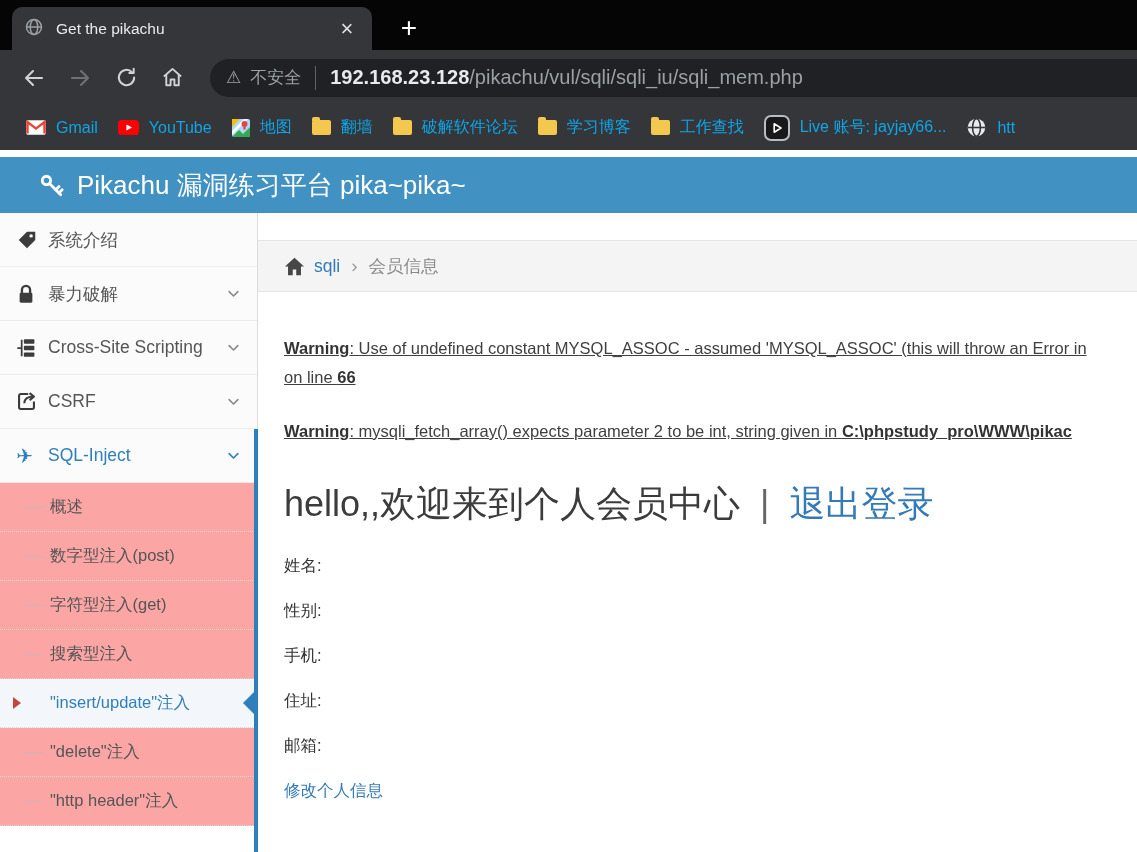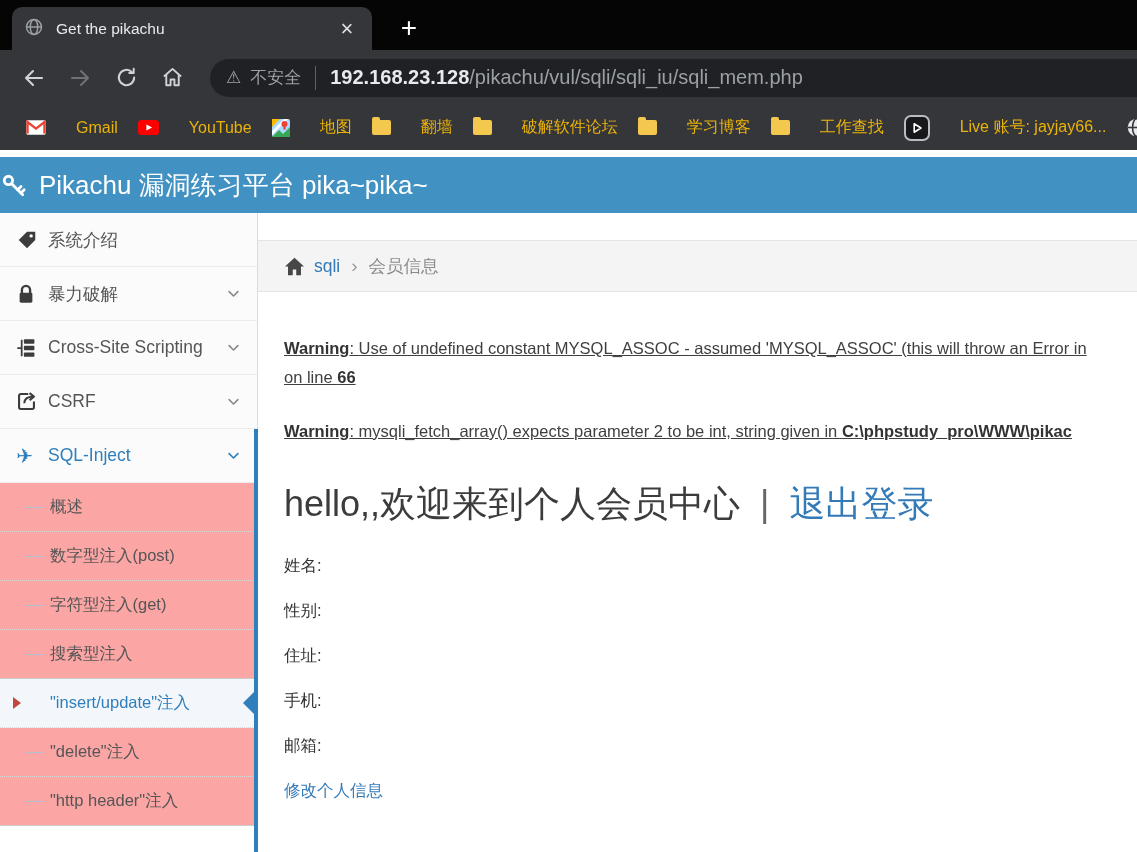--- a/index.html
+++ b/index.html
@@ -20,32 +20,32 @@
   .urlbar { flex:1; height:38px; background:#202124; border-radius:19px 0 0 19px; margin-left:12px;
             display:flex; align-items:center; padding-left:16px; overflow:hidden; }
   .warn-tri { color:#9aa0a6; font-size:17px; }
   .sec-text { color:#9aa0a6; font-size:17px; margin-left:9px; white-space:nowrap; }
   .url-div { width:1px; height:24px; background:#5f6368; margin:0 14px; }
   .url { font-size:20px; white-space:nowrap; }
   .url .domain { color:#e8eaed; font-weight:bold; }
   .url .path { color:#9aa0a6; }
 
   .bookmarks { height:45px; background:#35363a; display:flex; align-items:center; padding-left:16px; overflow:hidden; }
-  .bm { display:flex; align-items:center; padding:0 10px; height:32px; border-radius:6px; color:#eab308;
-        font-size:16px; white-space:nowrap; cursor:pointer;gap:20px; }
+  .bm { display:flex; align-items:center; padding:0 10px; height:32px; border-radius:6px; color:#0ea5e9;
+        font-size:16px; white-space:nowrap; cursor:pointer; }
   .bm .ic { display:flex; align-items:center; margin-right:10px; }
   .folder-ic { width:19px; height:15px; background:#f4c84f; border-radius:2px; position:relative; }
   .folder-ic::before { content:""; position:absolute; top:-3px; left:0; width:8px; height:4px; background:#f4c84f; border-radius:2px 2px 0 0; }
   .live-ic { width:26px; height:26px; border:2px solid #b9bcc0; border-radius:7px; background:#18181a;
              display:flex; align-items:center; justify-content:center; }
 
   .white-gap { height:7px; background:#ffffff; }
 
   
-  .site-header { height:56px; background:#4191c3; display:flex; align-items:center; }
+  .site-header { height:56px; background:#4191c3; display:flex; align-items:center; padding-left:38px; }
   .site-header .key { margin-right:12px; display:flex; }
   .site-title { color:#fff; font-size:26px; font-weight:400; }
 
   
   .body-row { display:flex; height:639px; }
 
   .sidebar { position:relative; width:258px; background:#fff; border-right:1px solid #dcdcdc; flex:none; }
   .active-border { position:absolute; top:216px; bottom:0; right:-1px; width:4px; background:#2e7fbc; z-index:3; }
 
   .nav-item { height:54px; display:flex; align-items:center; padding:0 16px; background:#fbfbfb;
@@ -367,22 +367,22 @@
         </p>
 
         <h1 class="member-title">
           <span>hello,,欢迎来到个人会员中心</span>
           <span class="sep">|</span>
           <a class="blue-link">退出登录</a>
         </h1>
 
         <p class="field">姓名:</p>
         <p class="field">性别:</p>
+        <p class="field">手机:</p>
         <p class="field">住址:</p>
-        <p class="field">手机:</p>
         <p class="field">邮箱:</p>
 
         <a class="blue-link edit-link">修改个人信息</a>
 
       </div>
     </div>
   </div>
 </div>
 
 </body></html>

